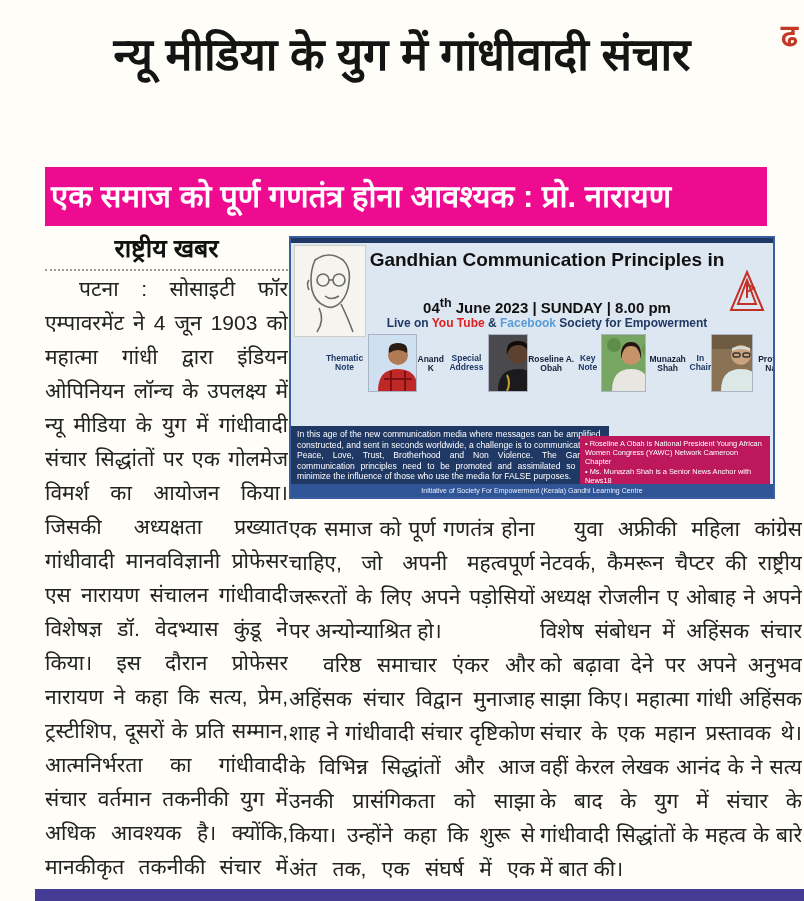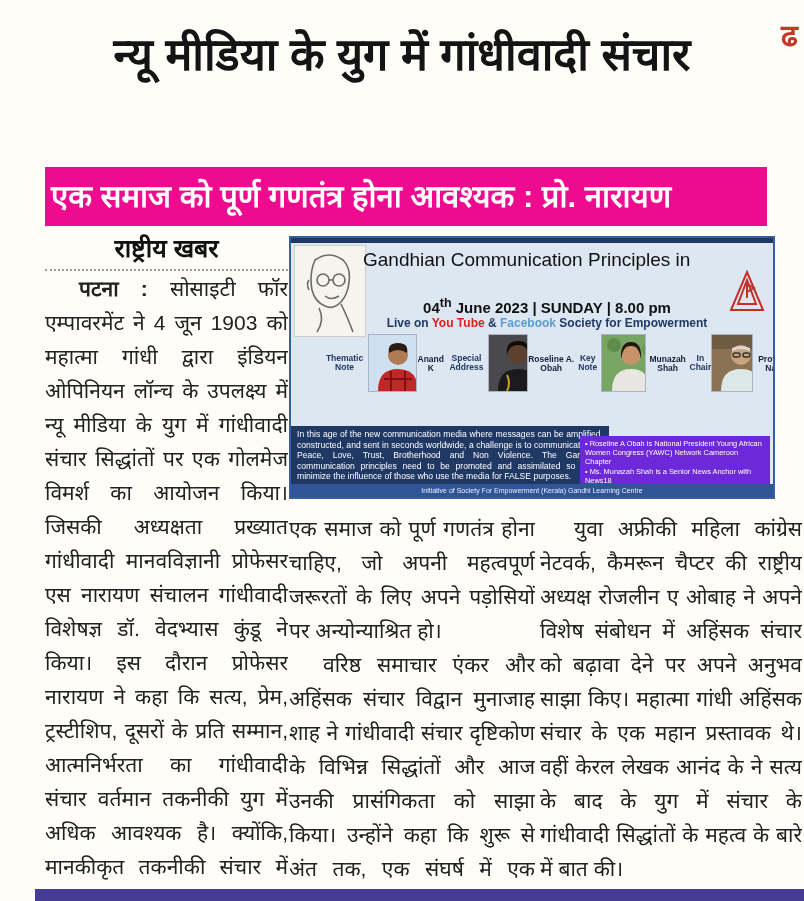--- a/index.html
+++ b/index.html
@@ -22,46 +22,46 @@
   .section-label{position:absolute;left:45px;top:230px;width:243px;text-align:center;
     font-size:25px;font-weight:bold;color:#111;padding-bottom:5px;border-bottom:2px dotted #9a9a9a;box-sizing:border-box;}
 
   
   .col{position:absolute;font-size:21px;line-height:34px;text-align:justify;color:#222;}
   .col p{margin:0;}
   .col p.indent{text-indent:34px;}
   .col-left{left:45px;top:272px;width:243px;height:613px;overflow:hidden;}
   .col-mid{left:289px;top:512px;width:246px;height:373px;overflow:hidden;}
   .col-right{left:540px;top:512px;width:262px;height:373px;overflow:hidden;}
-  .dateline{font-weight:bold;}
+  .dateline{font-weight:normal;}
 
   
   .flyer{position:absolute;left:289px;top:236px;width:486px;height:263px;background:#dde7f2;
     border:2px solid #3a5f9e;box-sizing:border-box;overflow:hidden;}
   .flyer-topstrip{position:absolute;top:0;left:0;width:100%;height:5px;background:#1f3864;}
-  .flyer-title{position:absolute;top:10px;left:72px;width:368px;font-weight:normal;
+  .flyer-title{position:absolute;top:10px;left:72px;width:368px;text-align:center;font-weight:bold;
     color:#111;font-size:19px;line-height:23px;}
   .flyer-date{position:absolute;top:58px;left:72px;width:368px;text-align:center;font-weight:bold;
     color:#111;font-size:15px;}
   .flyer-live{position:absolute;top:78px;left:60px;width:392px;text-align:center;font-weight:bold;
     color:#1f3864;font-size:12px;}
   .yt{color:#e02020;} .fb{color:#5b9bd5;}
   .gandhi{position:absolute;top:7px;left:3px;width:70px;height:90px;background:#f6f4ee;border:1px solid #cfcfc6;}
   .org-logo{position:absolute;top:30px;right:6px;width:40px;height:48px;}
 
   .speakers{position:absolute;top:95px;left:30px;right:4px;display:flex;}
   .speaker{flex:1;display:flex;flex-direction:row;align-items:center;}
   .speaker .role{font-size:8.5px;font-weight:bold;color:#1f3864;text-align:center;height:18px;line-height:9px;}
   .speaker .photo{width:58px;height:56px;margin-top:1px;border:1px solid #aab4c4;overflow:hidden;}
   .speaker .photo svg{display:block;}
   .speaker .name{font-size:8.5px;font-weight:bold;color:#16213a;text-align:center;margin-top:2px;line-height:9px;}
 
   .flyer-desc{position:absolute;left:0;top:188px;width:318px;height:58px;background:#1f3864;color:#fff;
     font-size:8.6px;line-height:10.6px;padding:3px 6px;box-sizing:border-box;text-align:justify;}
-  .flyer-bullets{position:absolute;left:289px;top:198px;width:190px;height:50px;background:#6d28d9;color:#fff;
+  .flyer-bullets{position:absolute;left:289px;top:198px;width:190px;height:50px;background:#be185d;color:#fff;
     font-size:7.4px;line-height:9px;padding:3px 5px;box-sizing:border-box;}
   .flyer-bullets div{margin-bottom:1px;}
   .flyer-bullets div::before{content:"• ";}
   .flyer-footer{position:absolute;left:0;bottom:0;width:100%;height:13px;background:#2f5597;color:#e8eefc;
     font-size:7px;line-height:13px;text-align:center;}
 
   
   .bottom-bar{position:absolute;left:35px;top:889px;width:769px;height:12px;background:#463c96;}
 </style>
 </head>

